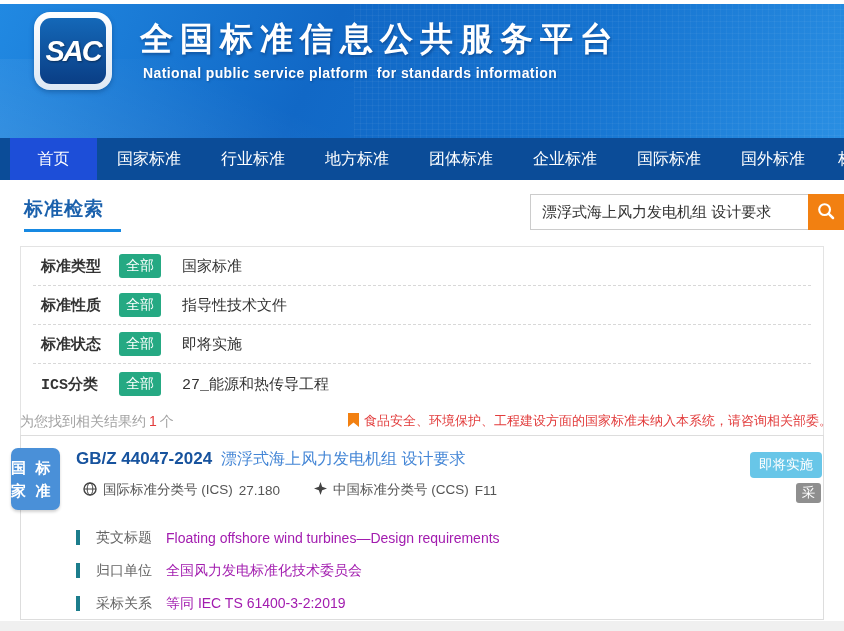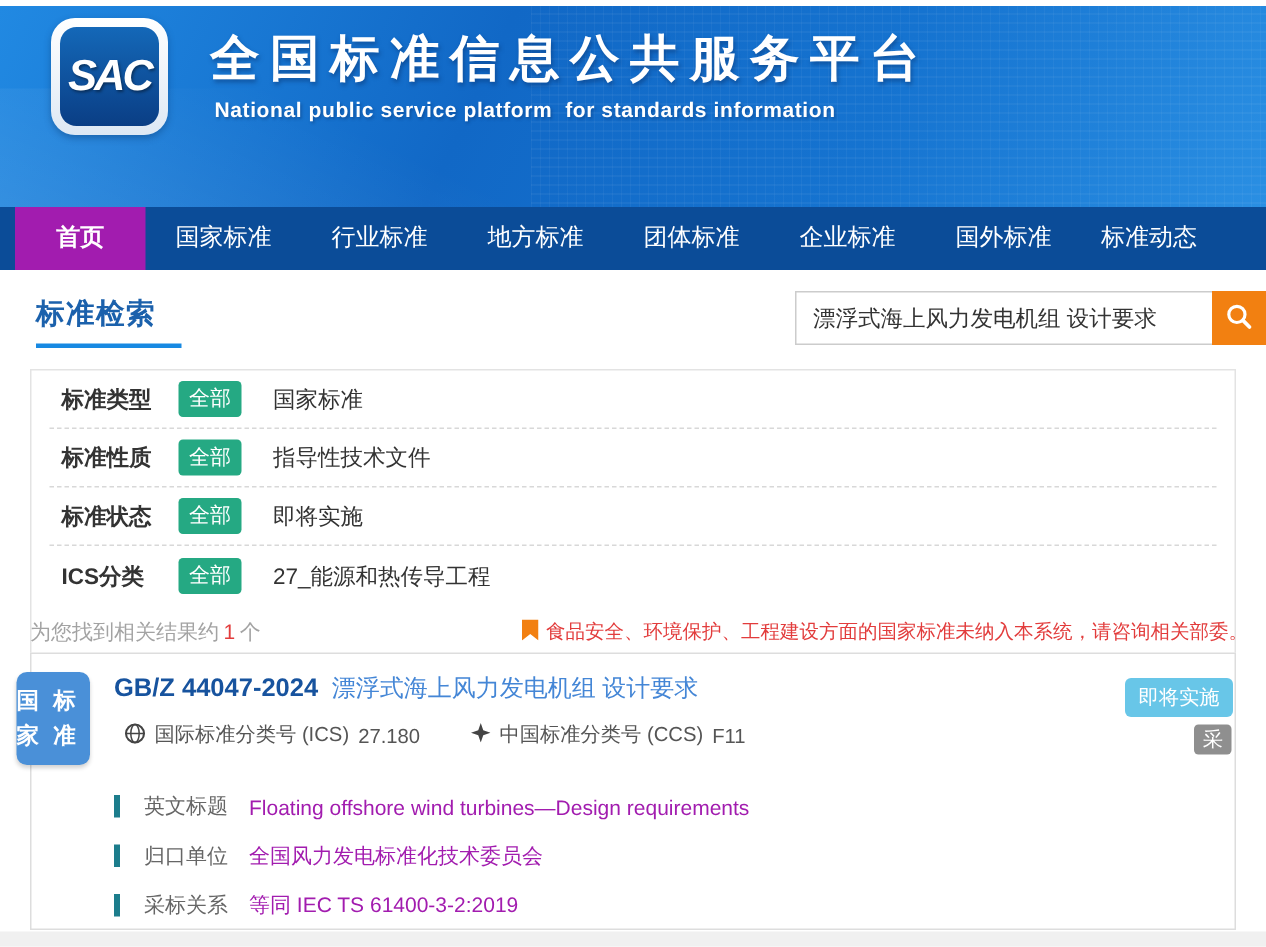--- a/index.html
+++ b/index.html
@@ -50,21 +50,21 @@
 
   
   .nav {
     position:absolute; left:0; top:138px; width:860px; height:42px;
     background:#0b4c98; display:flex; padding-left:10px;
   }
   .nav-item {
     flex:0 0 auto; width:104px; height:42px; line-height:42px; text-align:center;
     color:#fff; font-size:16px; cursor:pointer; white-space:nowrap;
   }
-  .nav-item.active { width:87px; background:#a21caf;font-weight:bold; }
+  .nav-item.active { width:87px; background:#1d4ed8; }
   .nav-item.partial { text-align:left; padding-left:13px; }
 
   
   .tab-title {
     position:absolute; left:24px; top:196px; font-size:19px; font-weight:bold;
     color:#1b61ac; letter-spacing:1px; cursor:pointer;
   }
   .tab-underline { position:absolute; left:24px; top:229px; width:97px; height:3px; background:#1789e2; }
   .search-wrap { position:absolute; left:530px; top:194px; width:314px; height:36px; display:flex; }
   .search-input {
@@ -72,21 +72,21 @@
     padding:0 11px; font-size:15px; color:#333; outline:none; font-family:inherit;
   }
   .search-btn {
     width:36px; height:36px; background:#f28011; border:none; cursor:pointer;
     display:flex; align-items:center; justify-content:center;
   }
 
   
   .filter-box {
     position:absolute; left:20px; top:246px; width:804px; height:194px;
-    border:1px solid #e3e3e3; background:#fff;
+    border:1px solid #e3e3e3; background:#fff;font-family:Liberation Mono, monospace;
   }
   .f-row { height:39px; display:flex; align-items:center; margin:0 12px; border-bottom:1px dashed #d8d8d8; }
   .f-row:last-child { border-bottom:none; height:40px; }
   .f-label { width:78px; margin-left:8px; font-size:15px; font-weight:bold; color:#333; }
   .f-badge {
     background:#25a983; color:#fff; font-size:14px; padding:3px 7px;
     border-radius:3px; cursor:pointer;
   }
   .f-value { margin-left:21px; font-size:15px; color:#333; cursor:pointer; }
 
@@ -151,20 +151,21 @@
     <div class="hdr-sub">National public service platform  for standards information</div>
   </div>
 
   <div class="nav">
     <div class="nav-item active">首页</div>
     <div class="nav-item">国家标准</div>
     <div class="nav-item">行业标准</div>
     <div class="nav-item">地方标准</div>
     <div class="nav-item">团体标准</div>
     <div class="nav-item">企业标准</div>
+    <div class="nav-item">国际标准</div>
     <div class="nav-item">国外标准</div>
     <div class="nav-item partial">标准动态</div>
   </div>
 
   <div class="tab-title">标准检索</div>
   <div class="tab-underline"></div>
   <div class="search-wrap">
     <input class="search-input" type="text" value="漂浮式海上风力发电机组 设计要求" style="">
     <button class="search-btn">
       <span>

